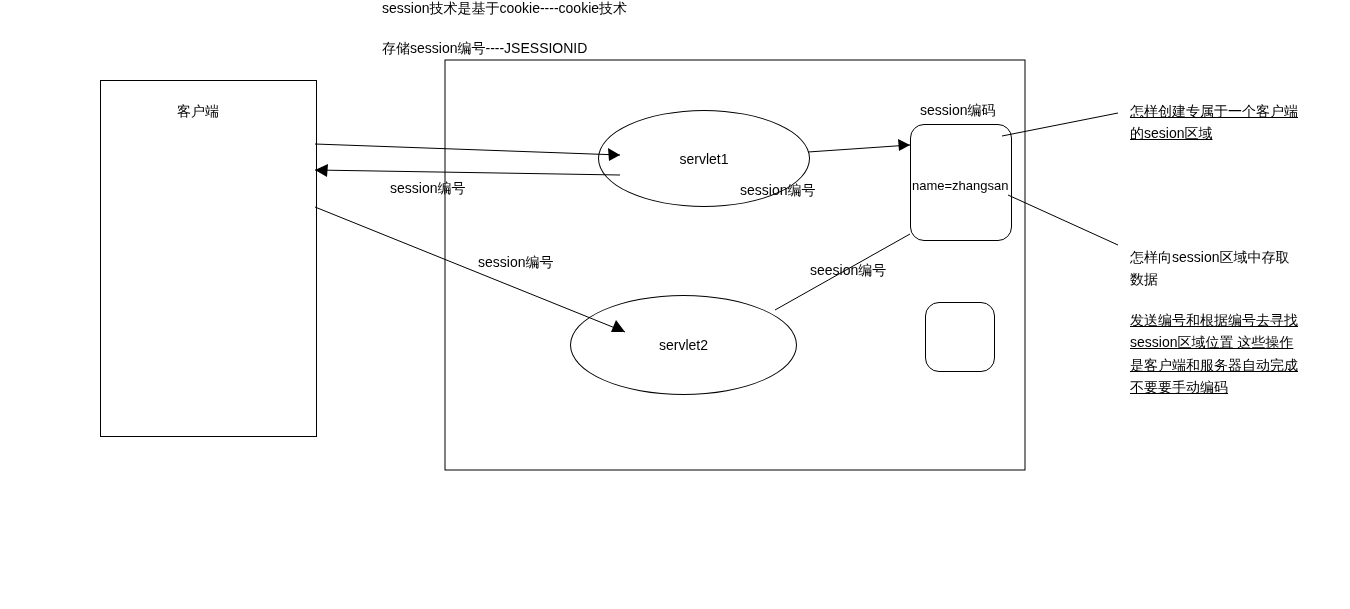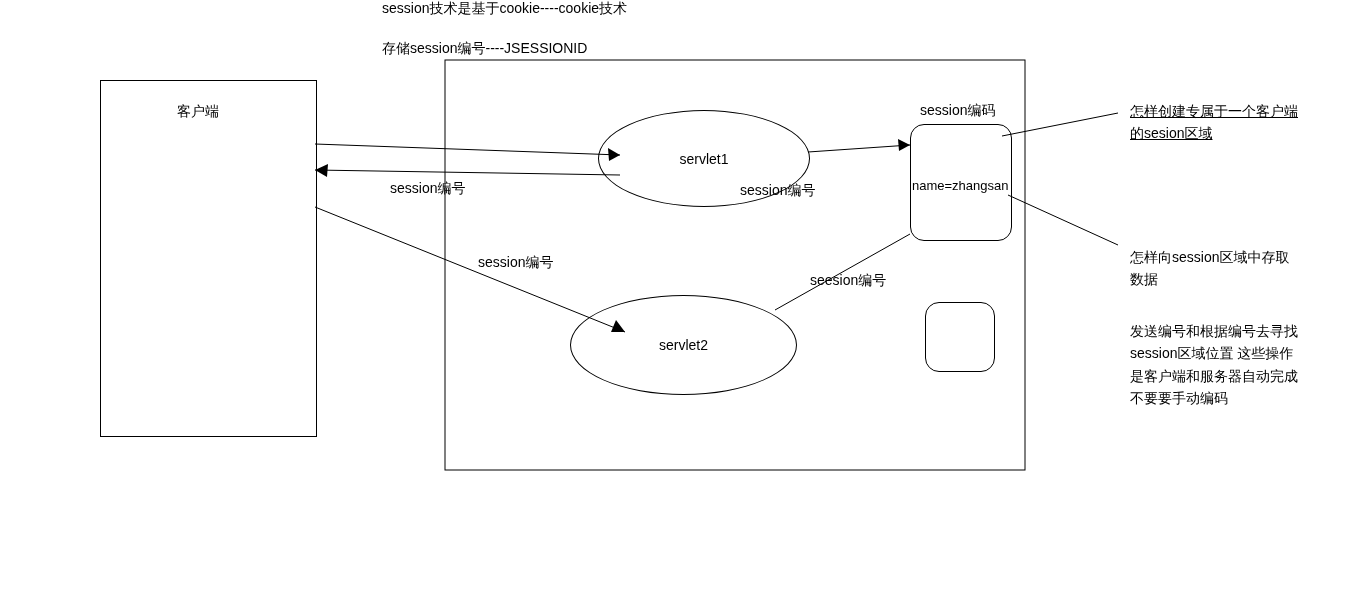--- a/index.html
+++ b/index.html
@@ -90,17 +90,17 @@
 
 <div class="abs roundrect" style="left:910px; top:124px; width:100px; height:115px;"></div>
 <div class="abs txt" style="left:920px; top:102px;">session编码</div>
 <div class="abs txt" style="left:912px; top:178px; font-size:13px;">name=zhangsan</div>
 
 <div class="abs roundrect" style="left:925px; top:302px; width:68px; height:68px;"></div>
 
 <div class="abs txt" style="left:390px; top:180px;">session编号</div>
 <div class="abs txt" style="left:740px; top:182px;">session编号</div>
 <div class="abs txt" style="left:478px; top:254px;">session编号</div>
-<div class="abs txt" style="left:810px; top:272px;">seesion编号</div>
+<div class="abs txt" style="left:810px; top:262px;">seesion编号</div>
 
 <div class="abs note" style="left:1130px; top:100px;text-decoration:underline;">怎样创建专属于一个客户端的sesion区域</div>
 <div class="abs note" style="left:1130px; top:246px;">怎样向session区域中存取数据</div>
-<div class="abs note" style="left:1130px; top:320px;">发送编号和根据编号去寻找session区域位置 这些操作是客户端和服务器自动完成 不要要手动编码</div>
+<div class="abs note" style="left:1130px; top:309px;text-decoration:underline;">发送编号和根据编号去寻找session区域位置 这些操作是客户端和服务器自动完成 不要要手动编码</div>
 
 </body></html>

